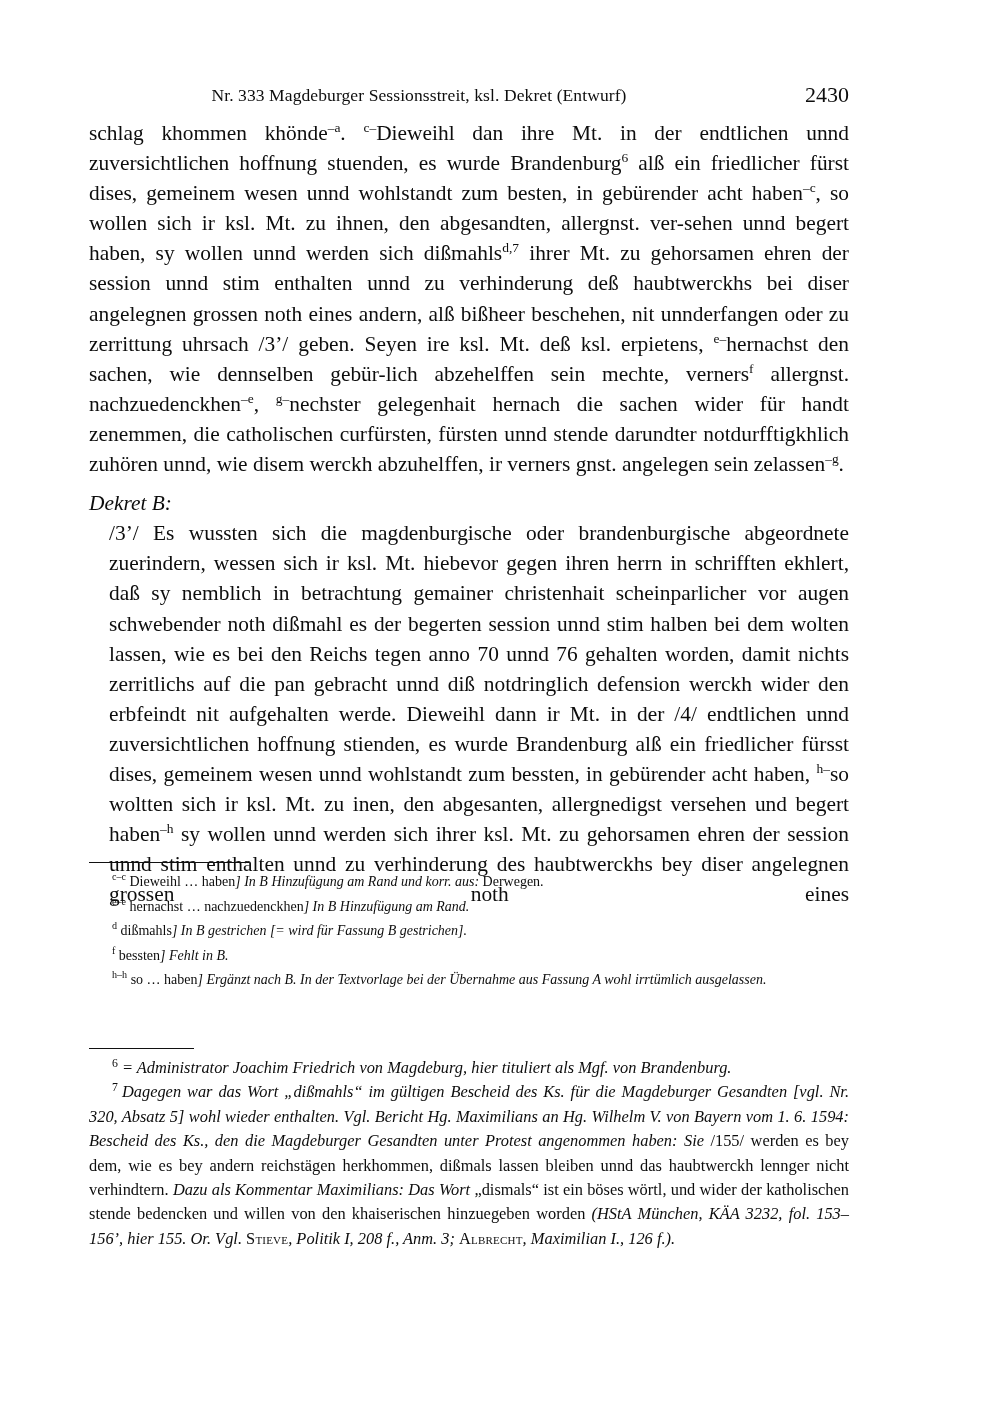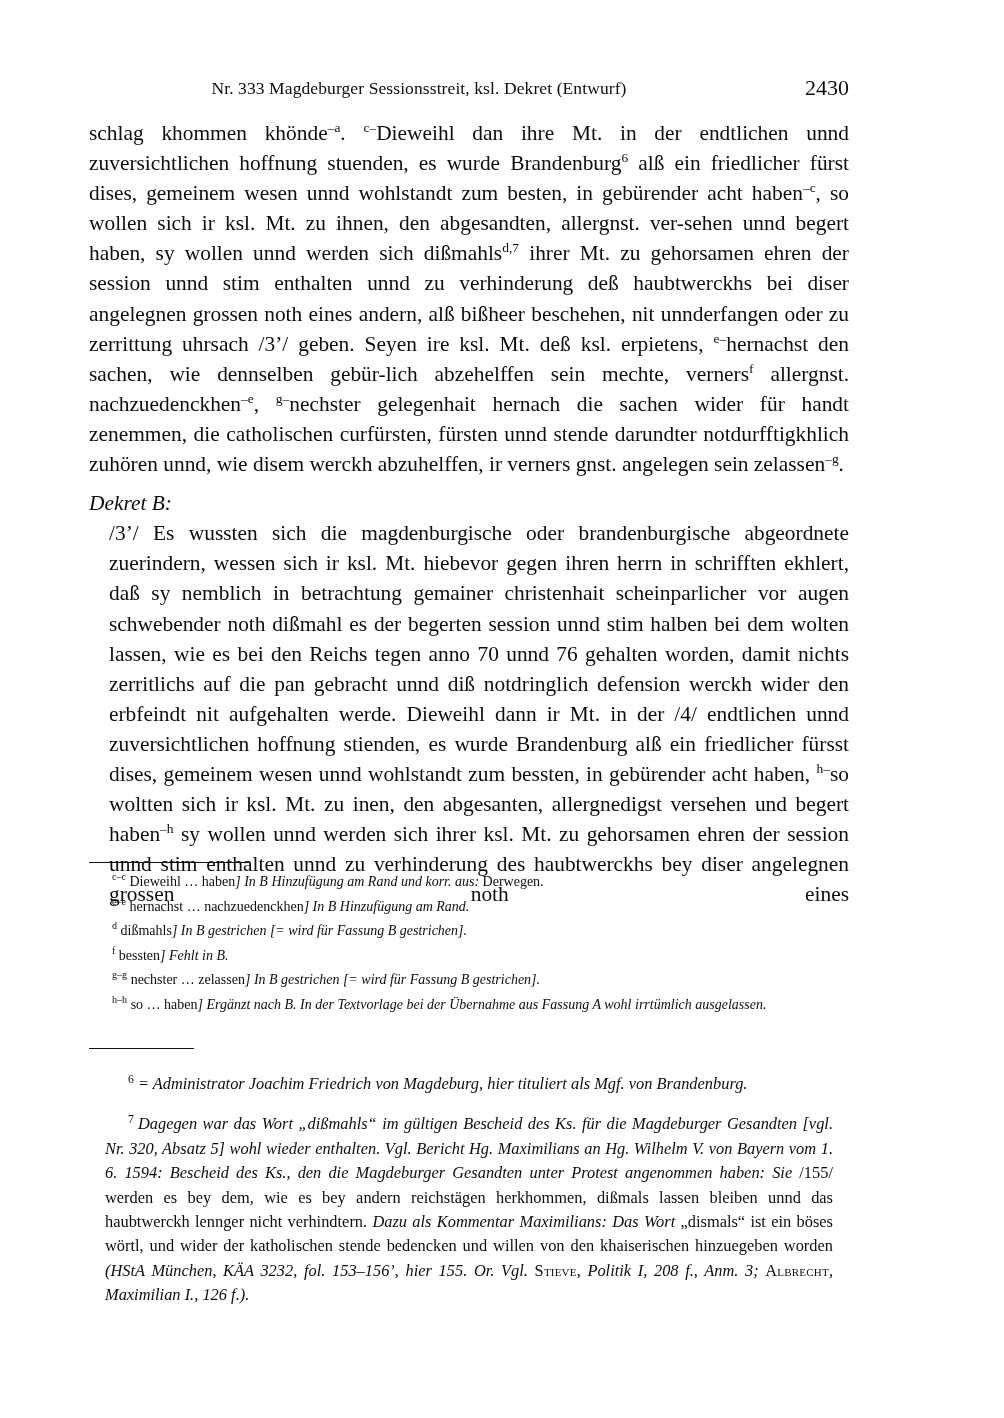--- a/index.html
+++ b/index.html
@@ -14,21 +14,21 @@
     background: #ffffff;
     font-family: "Liberation Serif", "DejaVu Serif", serif;
     color: #0d0d0d;
     overflow: hidden;
   }
 
   
   .runhead {
     position: absolute;
     left: 89px;
-    top: 78px;
+    top: 85px;
     width: 760px;
     height: 26px;
   }
   .runhead-title {
     position: absolute;
     left: 0;
     top: 0;
     width: 660px;
     text-align: center;
     font-size: 17.5px;
@@ -111,21 +111,21 @@
   
   .footnotes {
     position: absolute;
     left: 89px;
     top: 1056px;
     width: 760px;
     font-size: 16.4px;
     line-height: 24.4px;
   }
   .fn-line {
-    margin: 16px;
+    margin: 0;
     text-align: justify;
     text-indent: 23px;
     font-style: italic;
   }
   .fn-line .num {
     font-style: normal;
     font-size: 0.72em;
     vertical-align: 0.55em;
     line-height: 0;
     padding-right: 4px;
@@ -162,21 +162,20 @@
   <div class="apparatus">
 
     <p class="app-line"><span class="mk">c–c</span><span> Dieweihl … haben</span><span class="it">]</span><span class="it"> In B Hinzufügung am Rand und korr. aus:</span><span> Derwegen.</span></p>
 
     <p class="app-line"><span class="mk">e–e</span><span> hernachst … nachzuedenckhen</span><span class="it">]</span><span class="it"> In B Hinzufügung am Rand.</span></p>
 
     <p class="app-line"><span class="mk">d</span><span> dißmahls</span><span class="it">]</span><span class="it"> In B gestrichen [= wird für Fassung B gestrichen].</span></p>
 
     <p class="app-line"><span class="mk">f</span><span> bessten</span><span class="it">]</span><span class="it"> Fehlt in B.</span></p>
 
-    <p class="app-line"><span class="mk">g–g</span><span> nechster … zelassen</span><span class="it">]</span><span class="it"> In B gestrichen [= wird für Fassung B gestrichen].</span></p>
 
     <p class="app-line flow"><span class="mk">h–h</span><span> so … haben</span><span class="it">]</span><span class="it"> Ergänzt nach B. In der Textvorlage bei der Übernahme aus Fassung A wohl irrtümlich ausgelassen.</span></p>
 
   </div>
 
   <div class="rule rule-fn"></div>
 
   <div class="footnotes">
 
     <p class="fn-line"><span class="num">6</span><span>= Administrator Joachim Friedrich von Magdeburg, hier tituliert als Mgf. von Brandenburg.</span></p>

